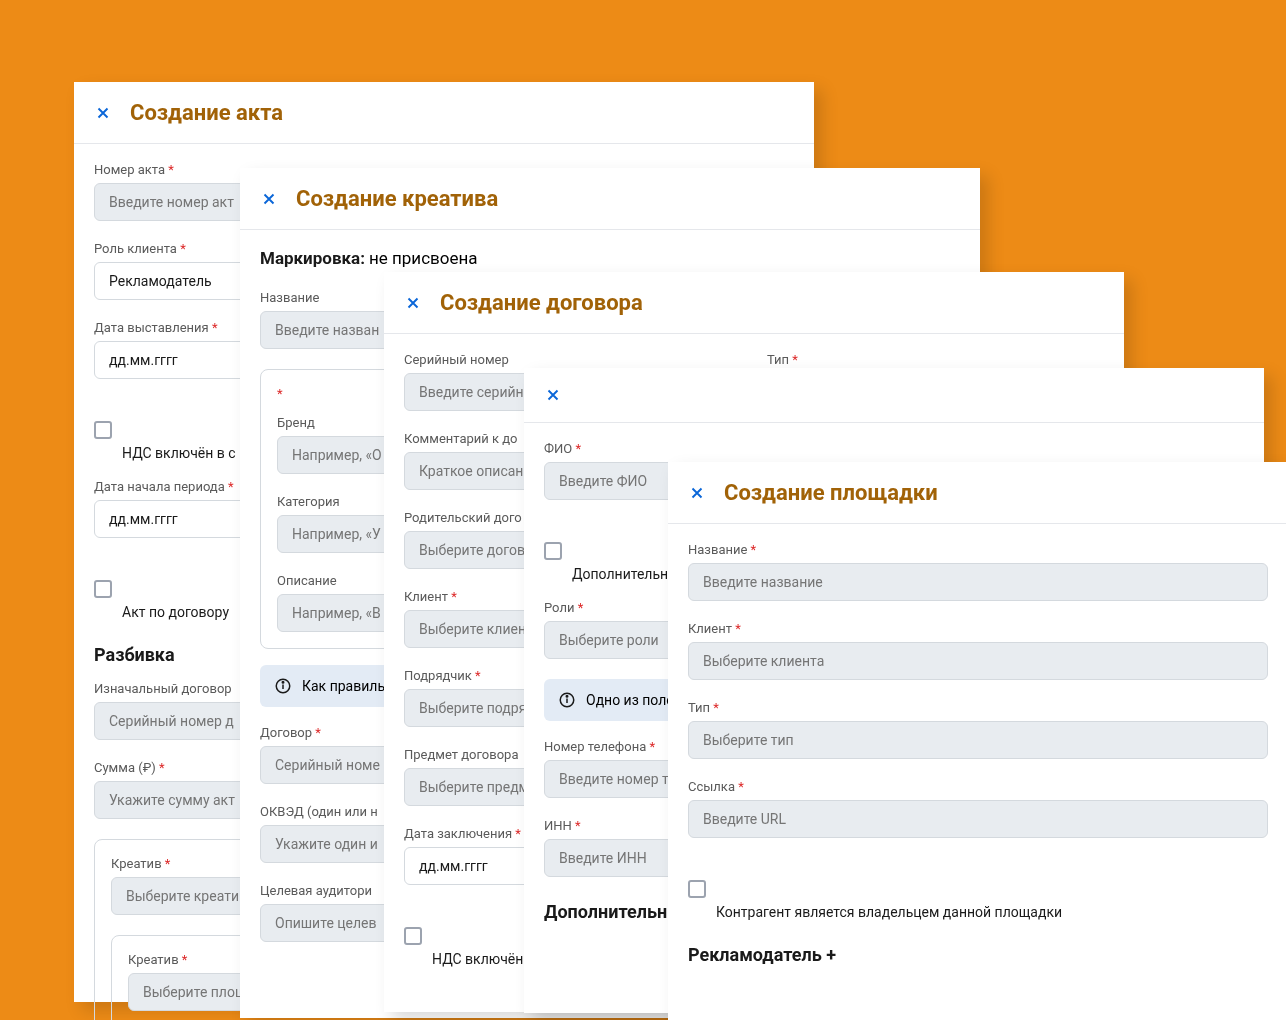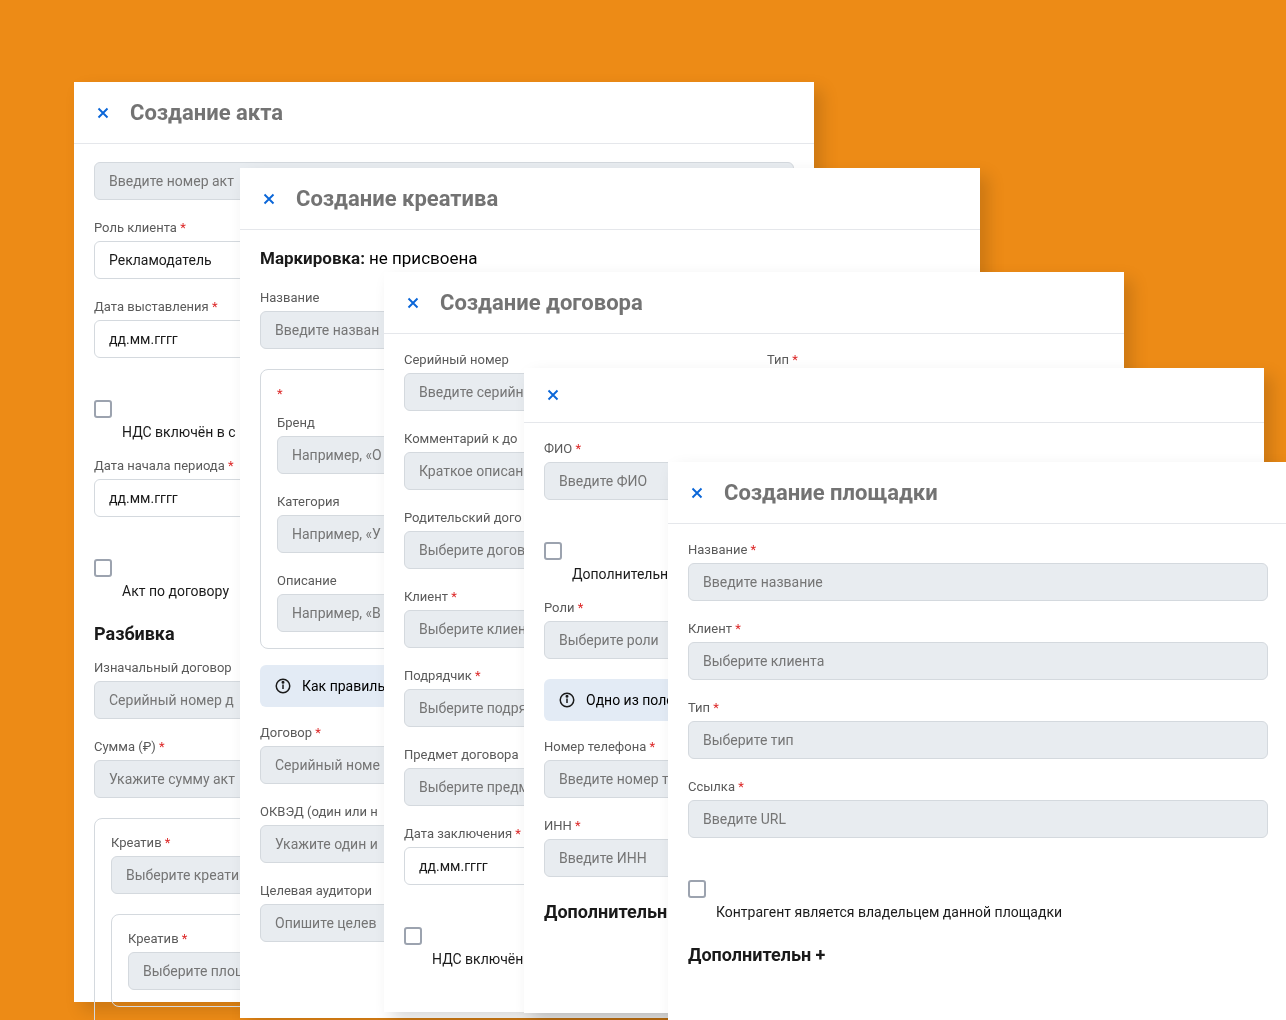--- a/index.html
+++ b/index.html
@@ -33,21 +33,21 @@
       color: #0a66d8;
       cursor: pointer;
     }
     .close-icon svg {
       width: 100%;
       height: 100%;
     }
     .panel-title {
       font-size: 22px;
       font-weight: 700;
-      color: #737373;
+      color: #a16207;
     }
     .panel-body {
       padding: 18px 20px;
     }
     .field {
       margin-bottom: 20px;
     }
     .field-label {
       font-size: 13px;
       color: #5a5a5a;
@@ -150,20 +150,21 @@
   <div class="panel-header">
     <span class="close-icon">
       <svg viewBox="0 0 24 24" fill="none" stroke="currentColor" stroke-width="2.5">
           <path d="M6 6l12 12M6 18L18 6"></path>
         </svg>
     </span>
     <span class="panel-title">Создание акта</span>
   </div>
   <div class="panel-body">
     <div class="field">
+      <span class="field-label"><span>Номер акта</span> <span class="req">*</span></span>
       <input class="field-input" placeholder="Введите номер акт" style="">
     </div>
     <div class="field">
       <span class="field-label"><span>Роль клиента</span> <span class="req">*</span></span>
       <input class="field-input-white" value="Рекламодатель" style="">
     </div>
     <div class="field">
       <span class="field-label"><span>Дата выставления</span> <span class="req">*</span></span>
       <input class="field-input-white" value="дд.мм.гггг" style="">
     </div>
@@ -377,15 +378,15 @@
       <input class="field-input" placeholder="Выберите тип" style="">
     </div>
     <div class="field">
       <span class="field-label"><span>Ссылка</span> <span class="req">*</span></span>
       <input class="field-input" placeholder="Введите URL" style="">
     </div>
     <div class="checkbox-row">
       <span class="checkbox-box"></span>
       <span class="checkbox-label">Контрагент является владельцем данной площадки</span>
     </div>
-    <div class="section-heading">Дополнительн +</div>
+    <div class="section-heading">Рекламодатель +</div>
   </div>
 </div>
 
 </body></html>

